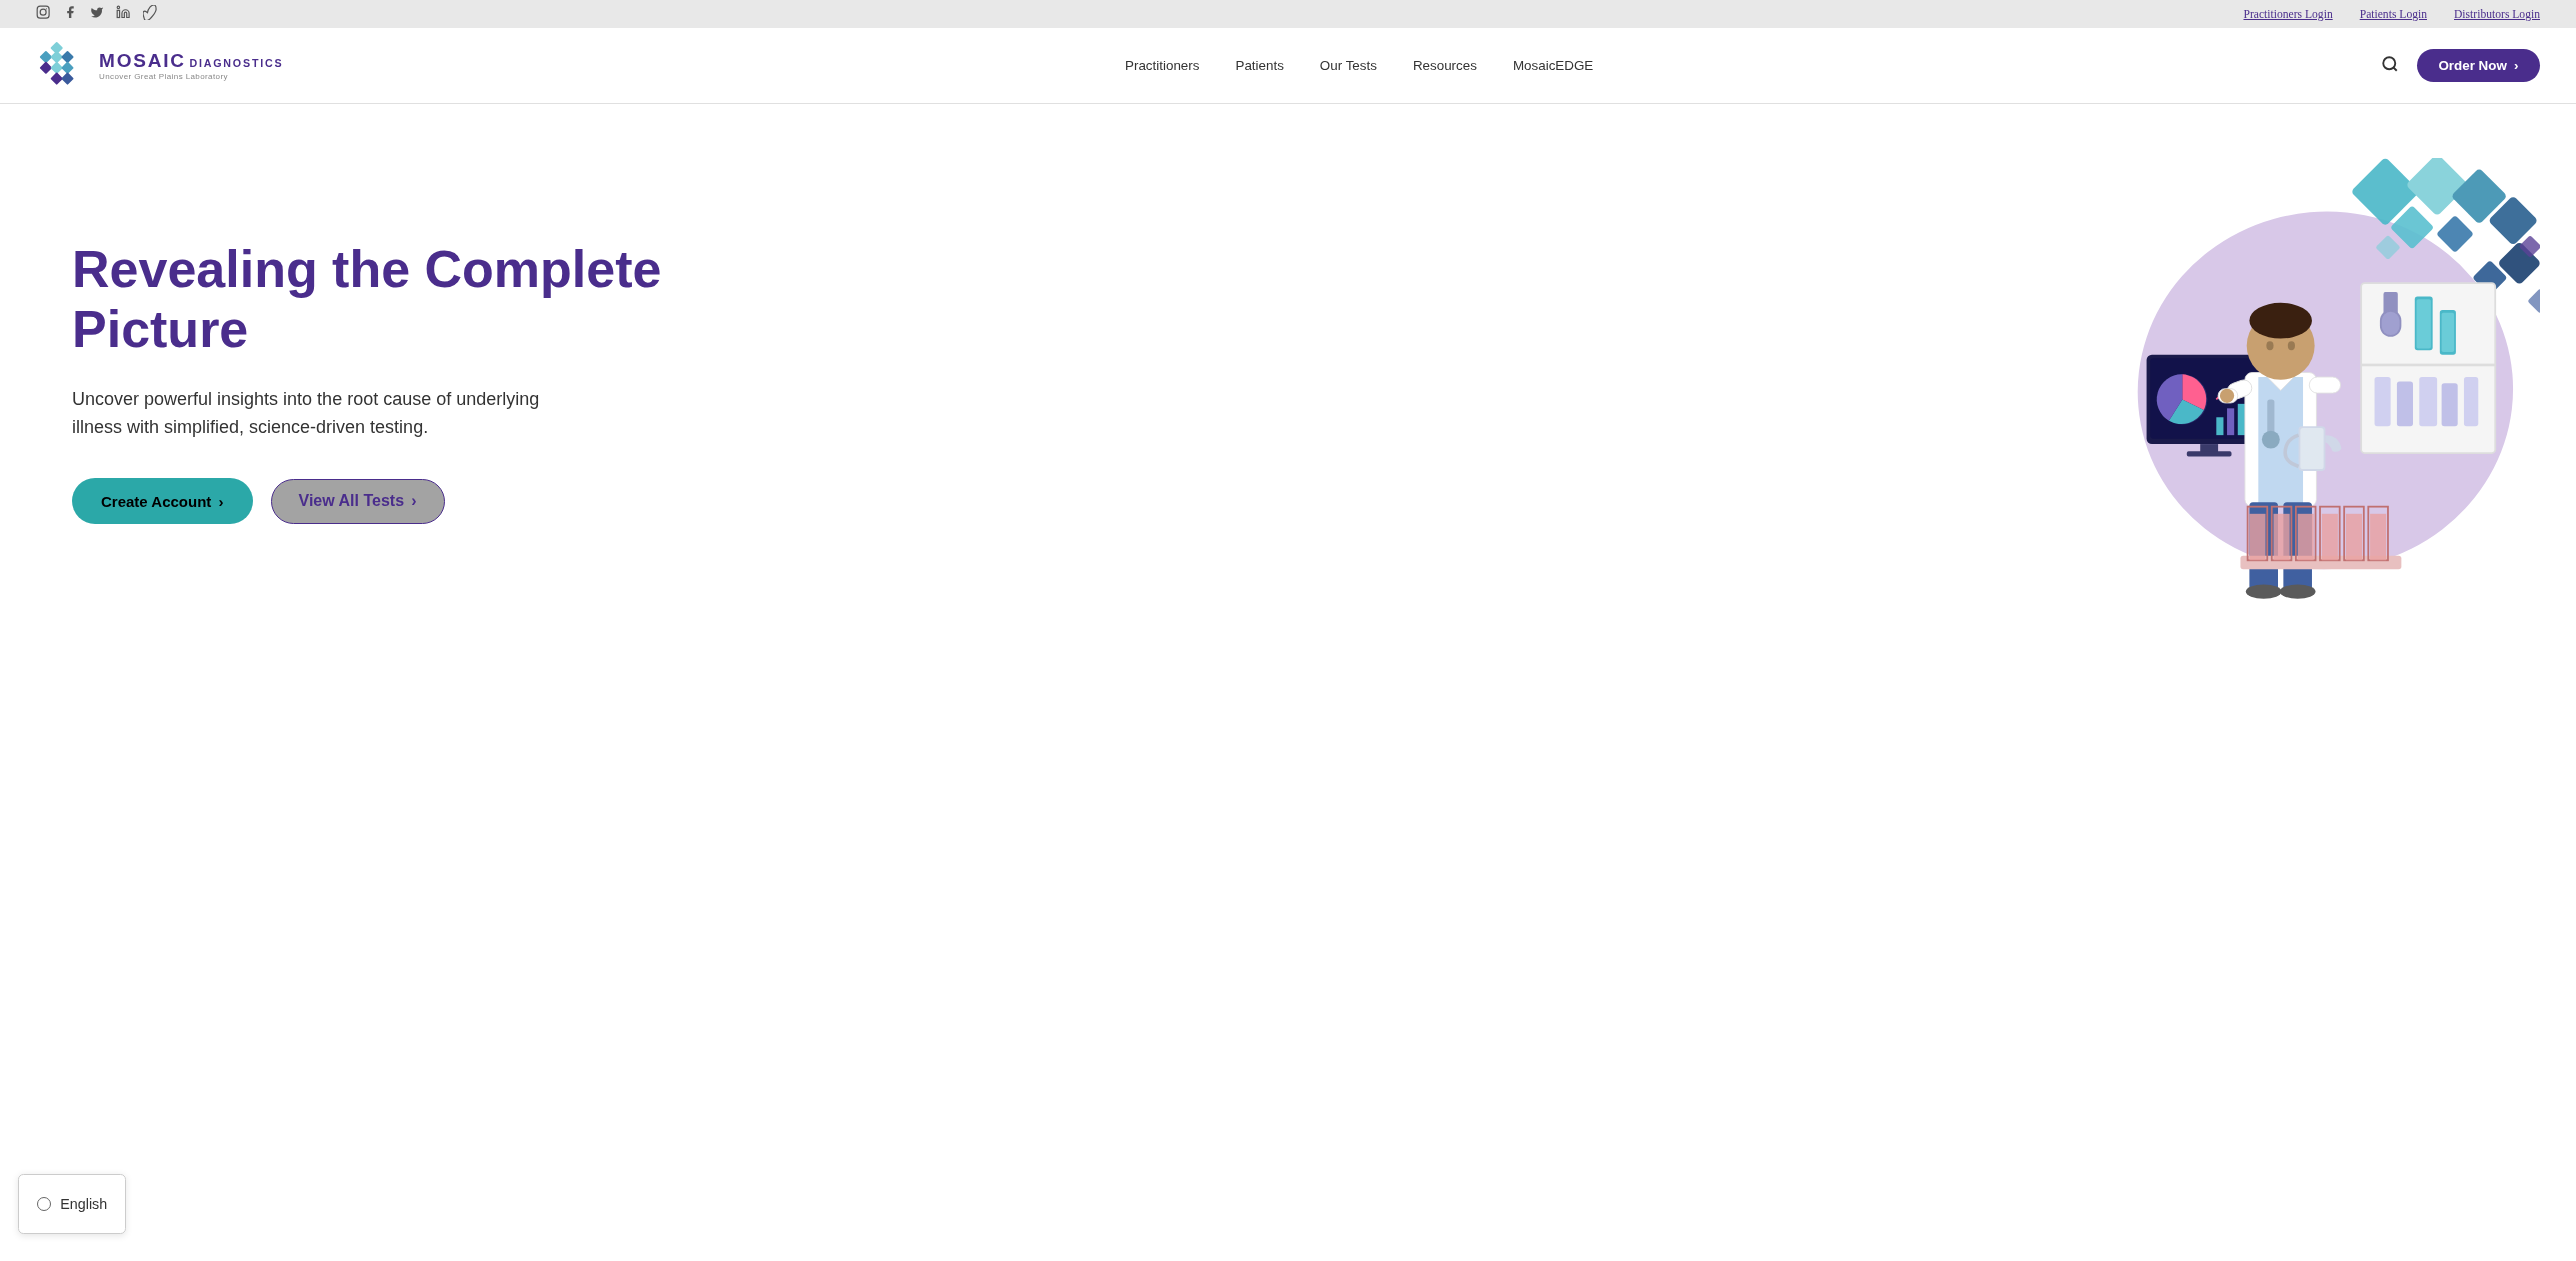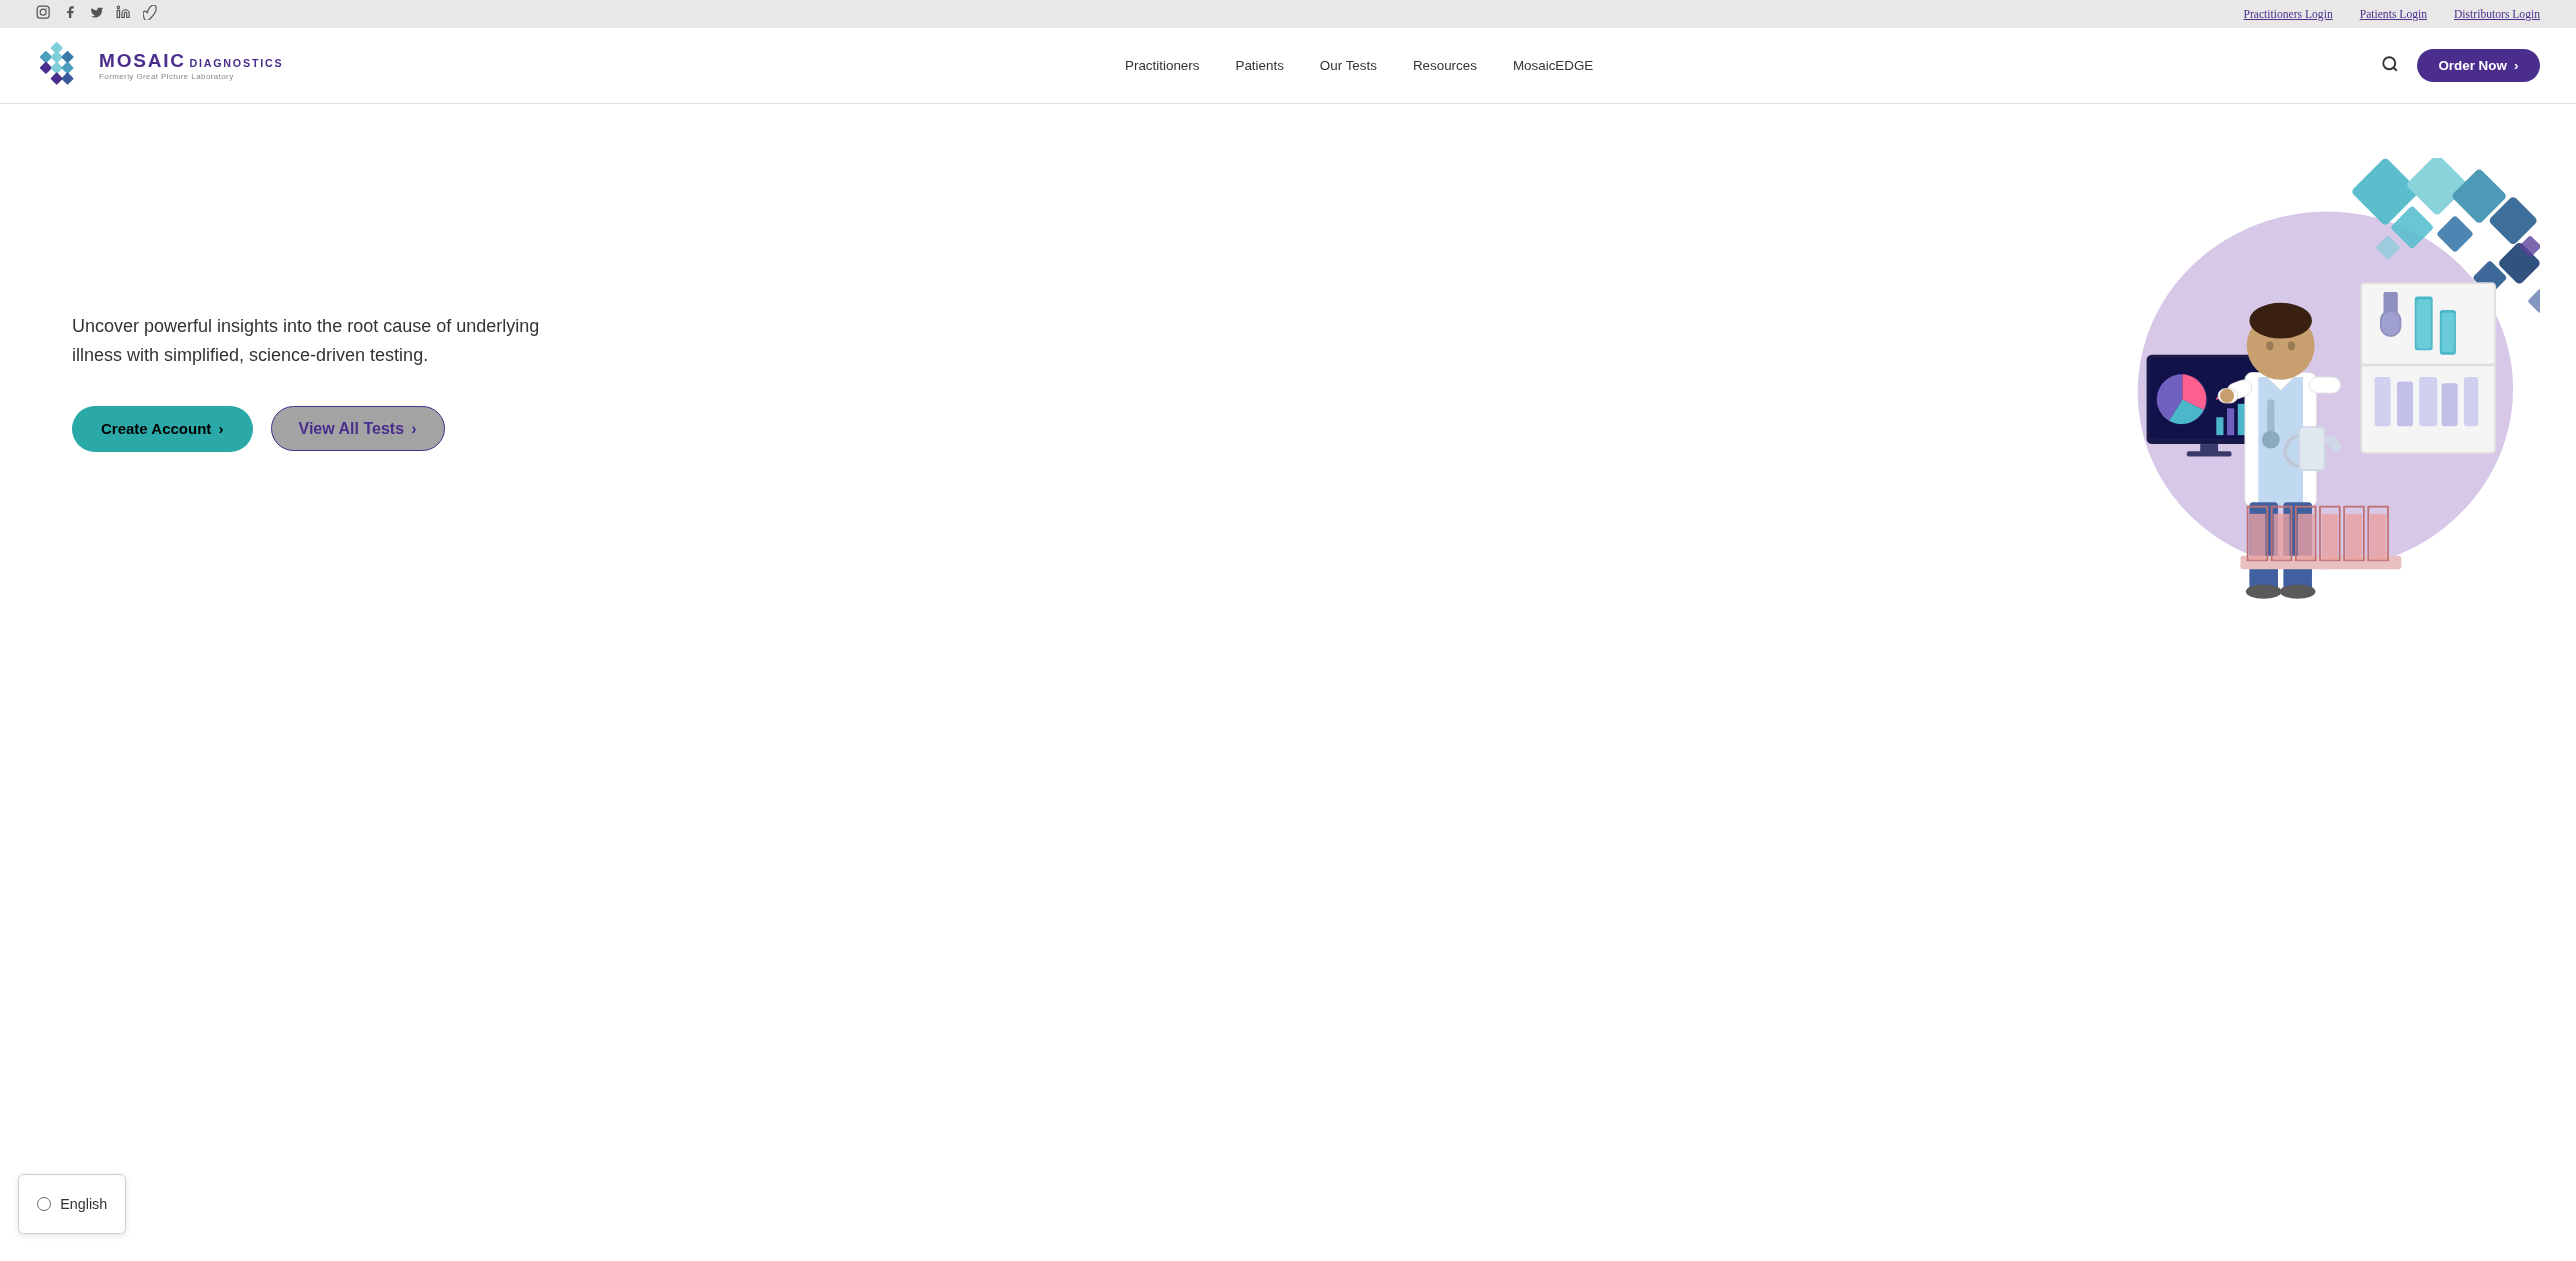--- a/index.html
+++ b/index.html
@@ -255,21 +255,21 @@
 
         <rect x="18" y="34" width="10" height="10" rx="1" transform="rotate(45 23 39)" fill="#4a2d8c"></rect>
         <rect x="30" y="34" width="10" height="10" rx="1" transform="rotate(45 35 39)" fill="#3a5a9c"></rect>
       </g>
     </svg>
     <div class="logo-text-area">
       <div style="display:flex; align-items:baseline; gap:3.6px;">
         <span class="logo-main">MOSAIC</span>
         <span class="logo-diag">DIAGNOSTICS</span>
       </div>
-      <span class="logo-sub">Formerly Great Picture Laboratory</span>
+      <span class="logo-sub">Uncover Great Plains Laboratory</span>
     </div>
   </div>
 
   <nav class="main-nav">
     <span class="nav-item">Practitioners</span>
     <span class="nav-item">Patients</span>
     <span class="nav-item">Our Tests</span>
     <span class="nav-item">Resources</span>
     <span class="nav-item">MosaicEDGE</span>
   </nav>
@@ -283,20 +283,21 @@
     </button>
     <button class="order-btn">
       <span>Order Now</span>
       <span>›</span>
     </button>
   </div>
 </div>
 
 <div class="hero">
   <div class="hero-left">
+    <h1 class="hero-title">Revealing the Complete Picture</h1>
     <p class="hero-subtitle">Uncover powerful insights into the root cause of underlying illness with simplified, science-driven testing.</p>
     <div class="hero-buttons">
       <button class="btn-create">
         <span>Create Account</span>
         <span>›</span>
       </button>
       <button class="btn-view">
         <span>View All Tests</span>
         <span>›</span>
       </button>

